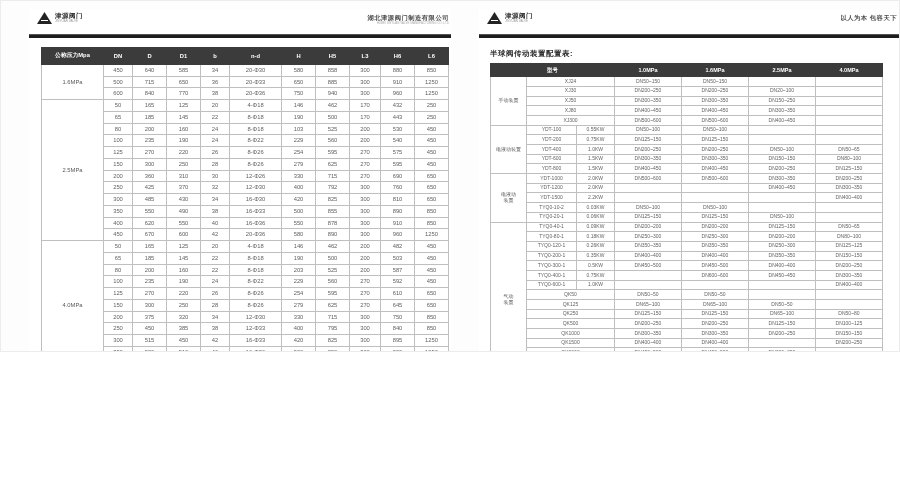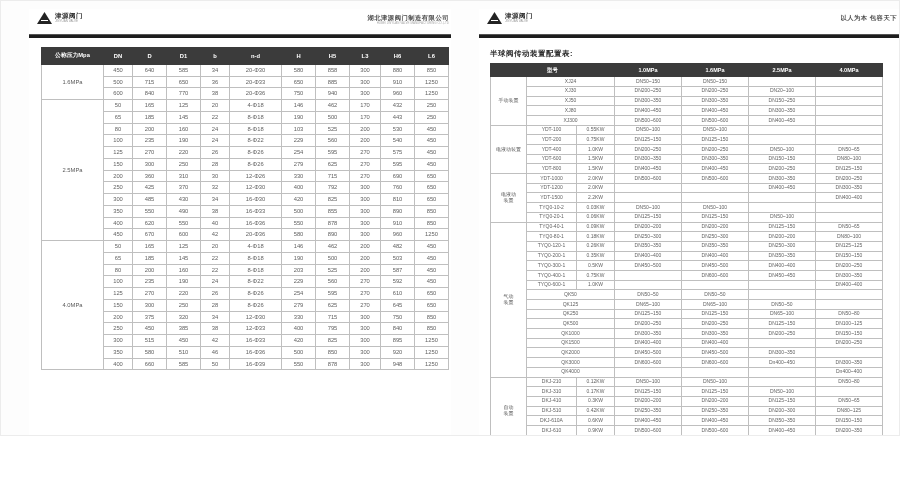--- a/index.html
+++ b/index.html
@@ -1,17 +1,17 @@
 <!DOCTYPE html>
 <html><head>
 <meta charset="utf-8">
 <style>
   html,body{margin:0;padding:0;}
   body{font-family:"Liberation Sans",sans-serif;background:#ffffff;}
-  .canvas{position:relative;width:900px;height:436px;background:#fdfdfd;overflow:hidden;box-sizing:border-box;border:1px solid #ececec;}
+  .canvas{position:relative;width:900px;height:352px;background:#fdfdfd;overflow:hidden;box-sizing:border-box;border:1px solid #ececec;}
   .page{position:absolute;top:8px;height:486px;background:#fff;}
   .page-left{left:28px;width:422px;}
   .page-right{left:478px;width:420px;}
   .page-header{position:relative;height:24px;}
   .logo{position:absolute;left:8px;top:3px;display:flex;align-items:center;gap:3px;}
   .logo-tri{width:15px;height:12px;background:#232323;clip-path:polygon(50% 0,100% 100%,0 100%);position:relative;}
   .logo-tri::after{content:"";position:absolute;left:4px;right:4px;bottom:3px;height:1.5px;background:#fff;}
   .logo-txt{display:flex;flex-direction:column;line-height:1.05;}
   .logo-brand{font-size:6.5px;font-weight:bold;color:#2c2c2c;letter-spacing:.5px;}
   .logo-sub{font-size:3px;color:#999;}

